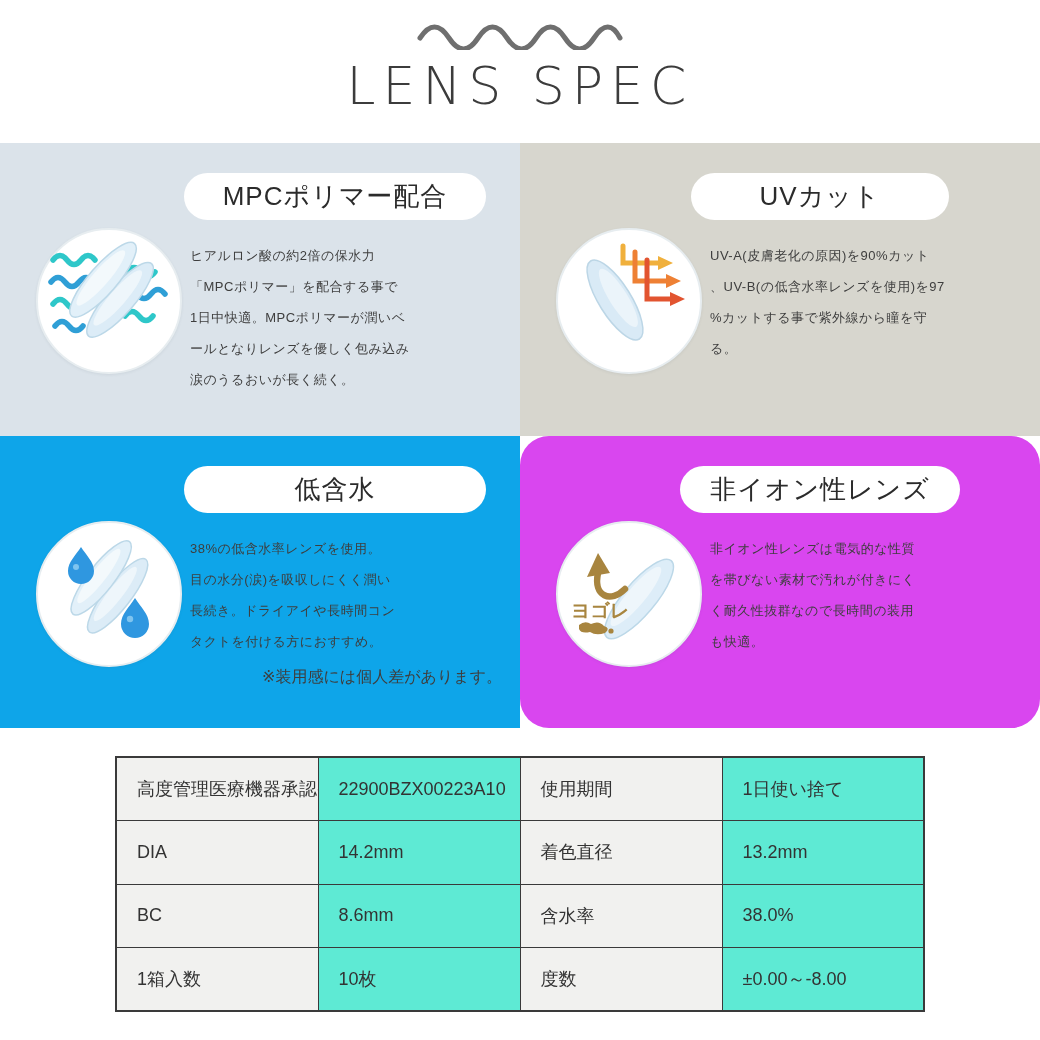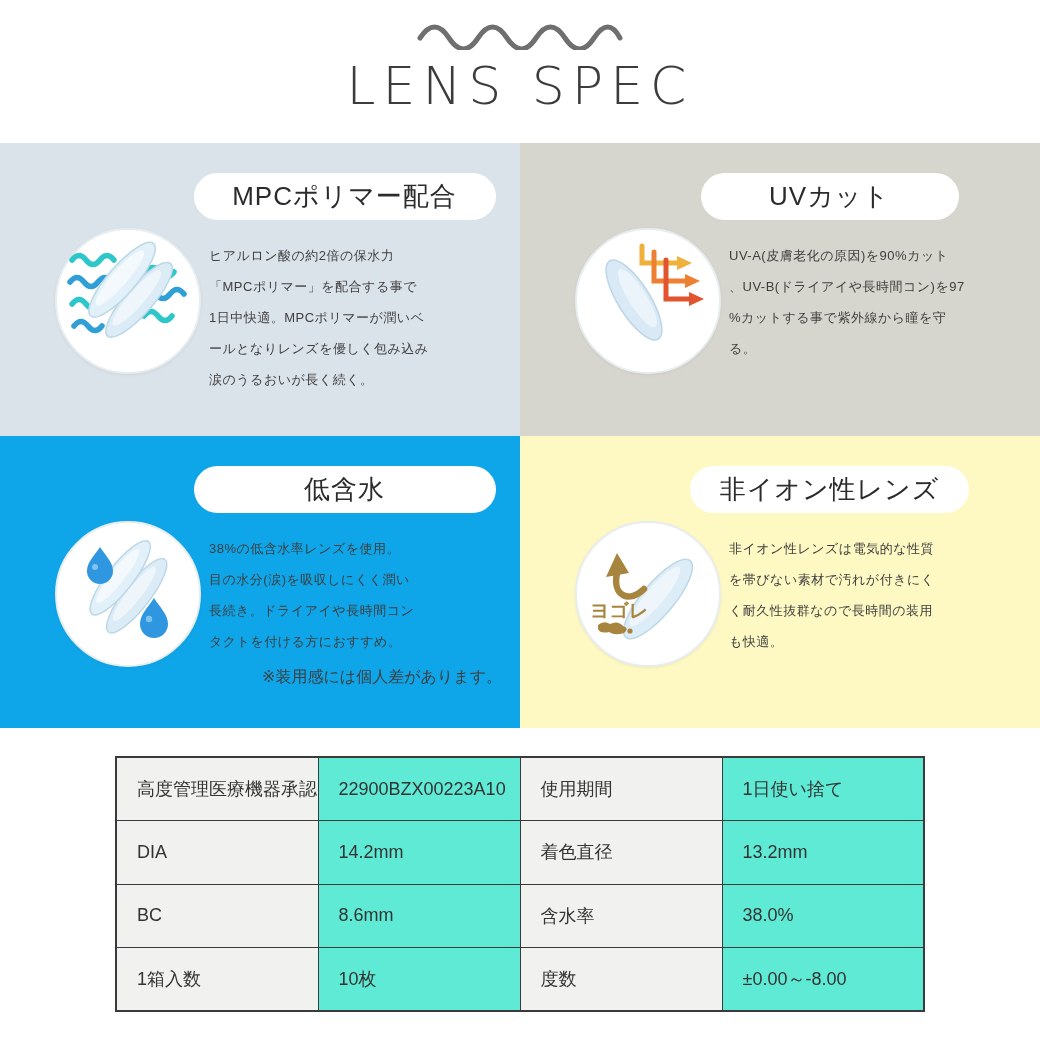--- a/index.html
+++ b/index.html
@@ -17,25 +17,25 @@
   .page-title {
     margin:6px 17px 0;
     font-size:52px;
     font-weight:200;
     letter-spacing:7px;
     color:#3c3c3c;
     font-family:"DejaVu Sans","Liberation Sans",sans-serif;
   }
   
   .grid { display:grid; grid-template-columns:520px 520px; grid-auto-rows:292.5px; }
-  .card { position:relative; overflow:hidden;padding-left:19px; }
+  .card { position:relative; overflow:hidden; }
   .card-mpc       { background:#dbe3ea; }
   .card-uv        { background:#d7d6ce; }
   .card-lowwater  { background:#0ea5e9; }
-  .card-nonionic  { background:#fef9c3; }
+  .card-nonionic  { background:#d946ef;border-radius:29px; }
   .pill-row { margin-top:30px; text-align:center; }
   .card-left  .pill-row { padding-left:150px; }
   .card-right .pill-row { padding-left:80px; }
   .pill {
     display:inline-block;
     background:#ffffff;
     border-radius:24px;
     height:47px; line-height:47px;
     padding:0 30px;
     font-size:26px;
@@ -161,21 +161,21 @@
               <path d="M56 16 L56 33 L92 33" stroke="#f0b03c" stroke-width="5"></path>
               <polygon points="91,26 106,33 91,40" fill="#f0b03c" stroke="none"></polygon>
               <path d="M68 22 L68 51 L100 51" stroke="#ee8034" stroke-width="5"></path>
               <polygon points="99,44 114,51 99,58" fill="#ee8034" stroke="none"></polygon>
               <path d="M80 30 L80 69 L104 69" stroke="#e25430" stroke-width="5"></path>
               <polygon points="103,62 118,69 103,76" fill="#e25430" stroke="none"></polygon>
             </g>
           </svg>
         </div>
         <p class="body-text">UV-A(皮膚老化の原因)を90%カット
-、UV-B(ドライアイや長時間コン)を97
+、UV-B(の低含水率レンズを使用)を97
 %カットする事で紫外線から瞳を守
 る。</p>
       </div>
     </section>
 
     <section class="card card-lowwater card-left">
       <div class="pill-row">
         <div class="pill">
           <span>低含水</span>
         </div>

